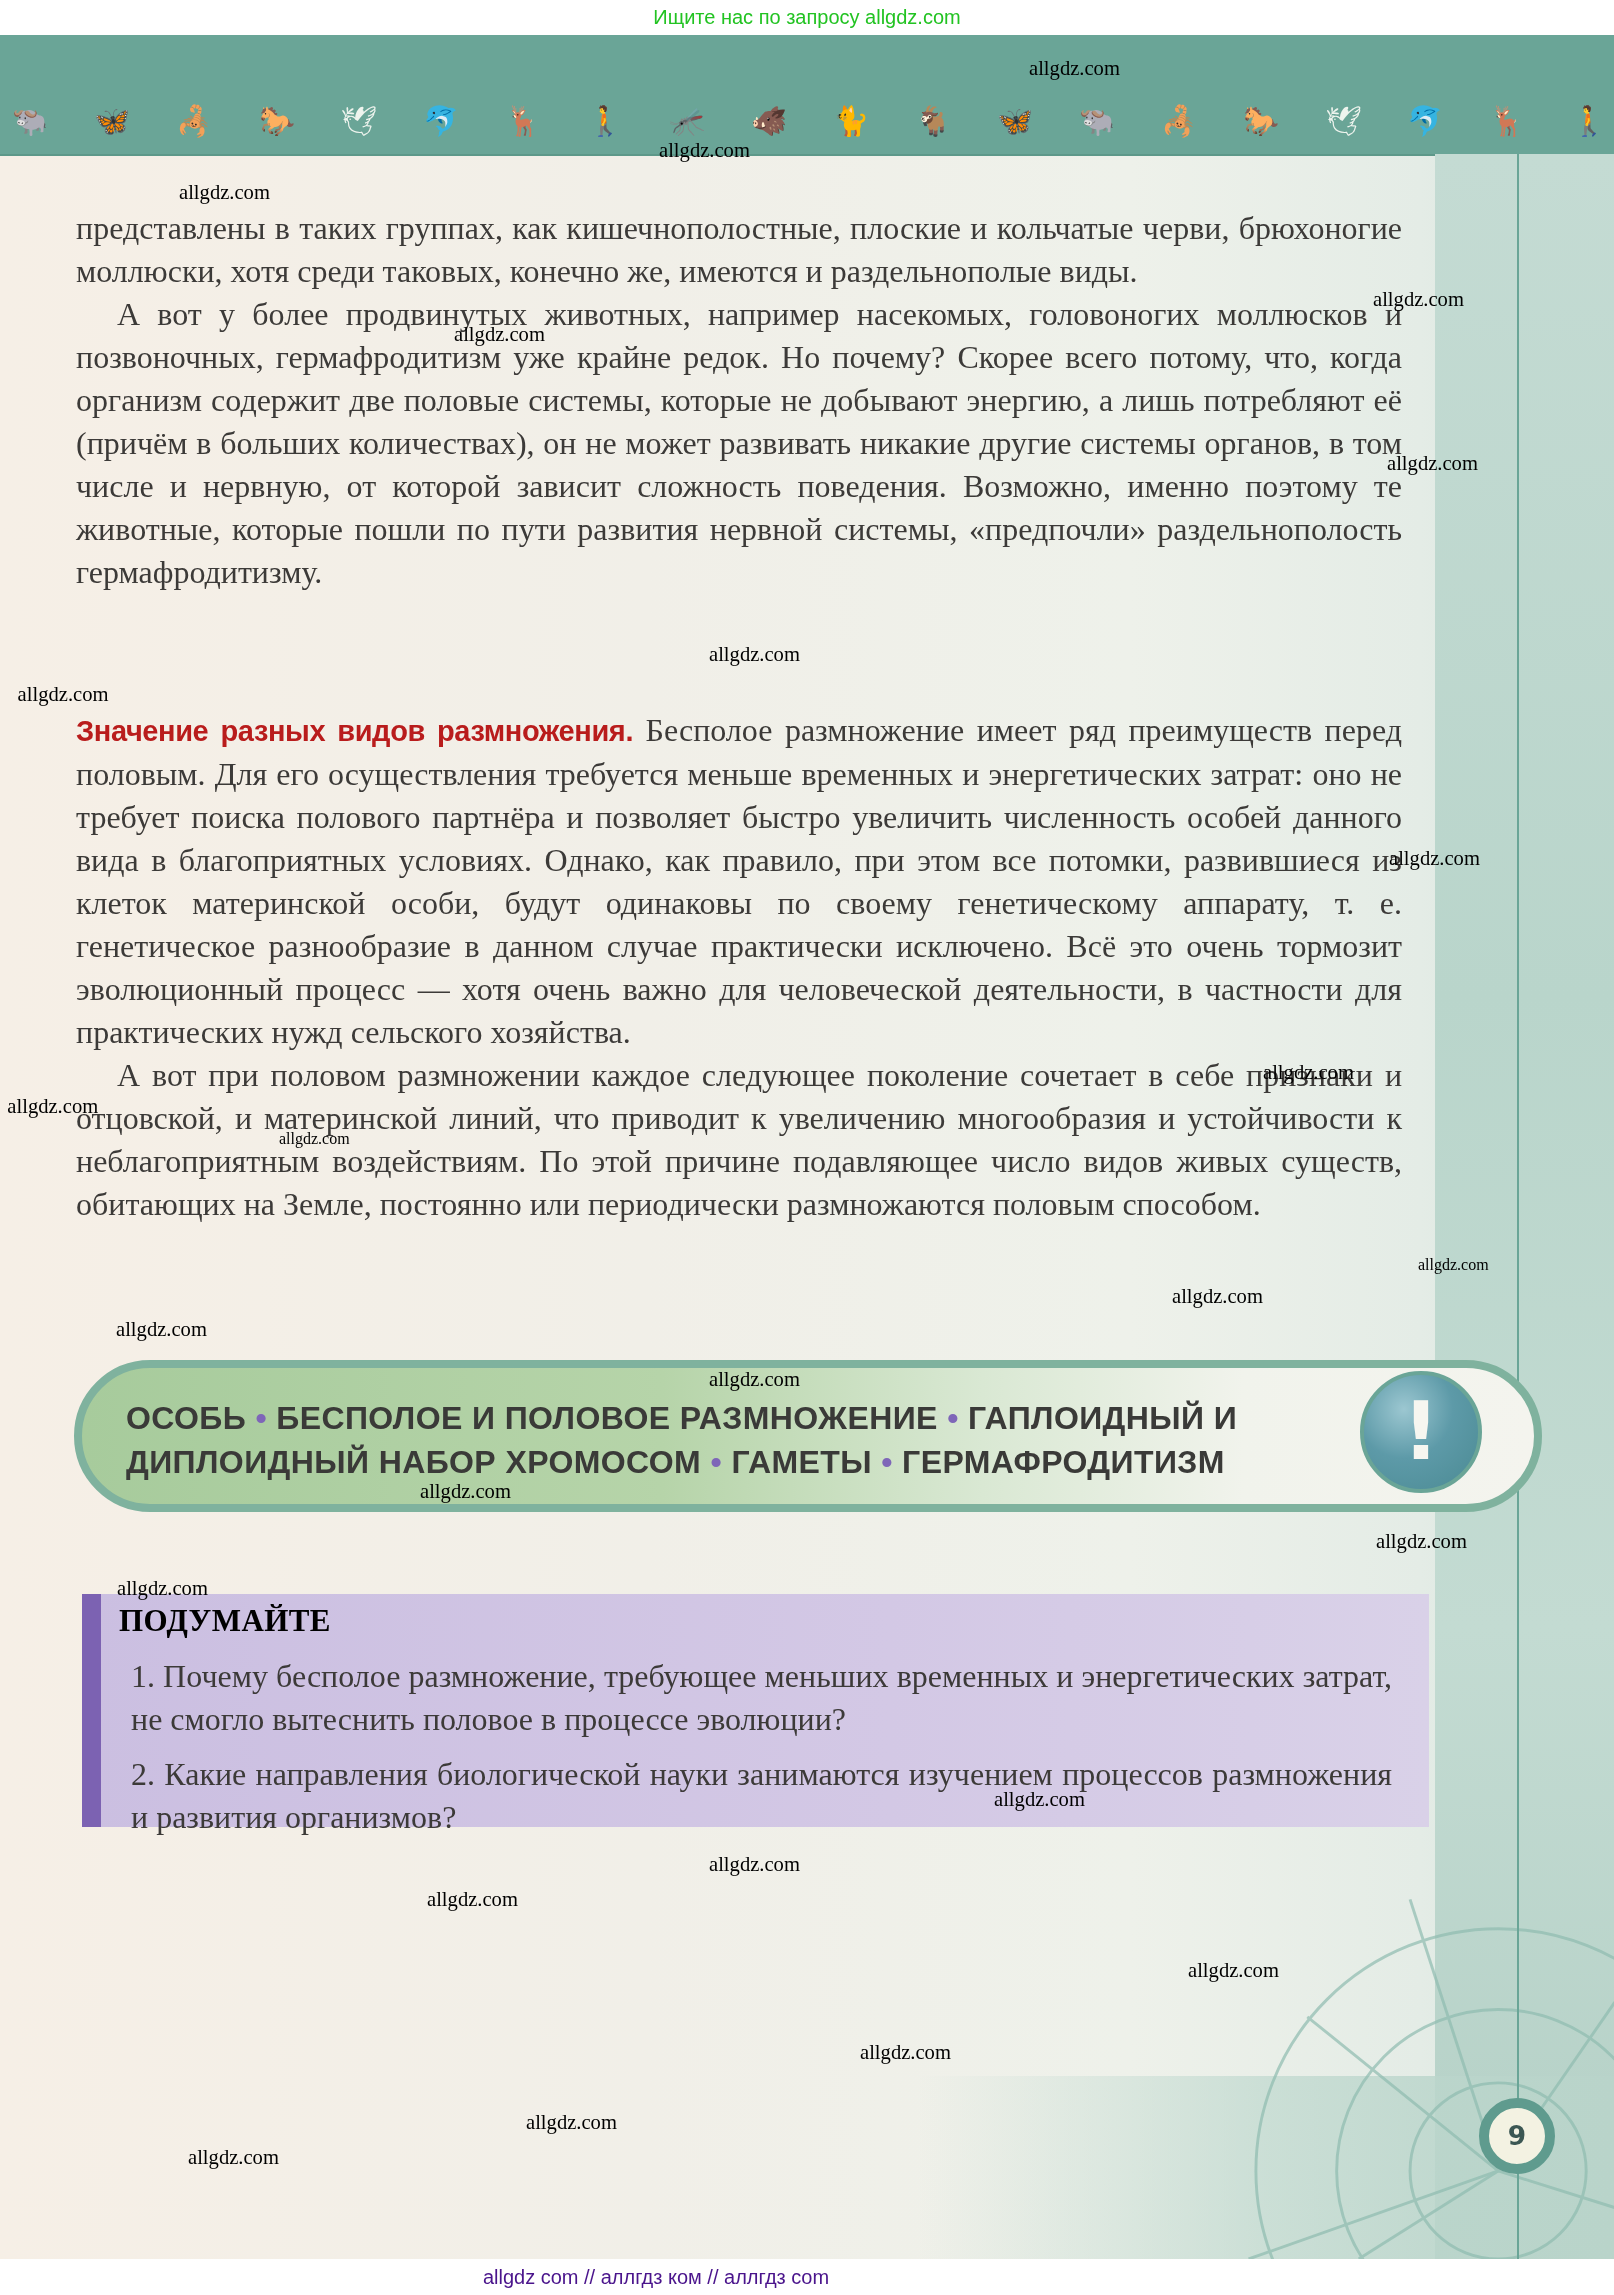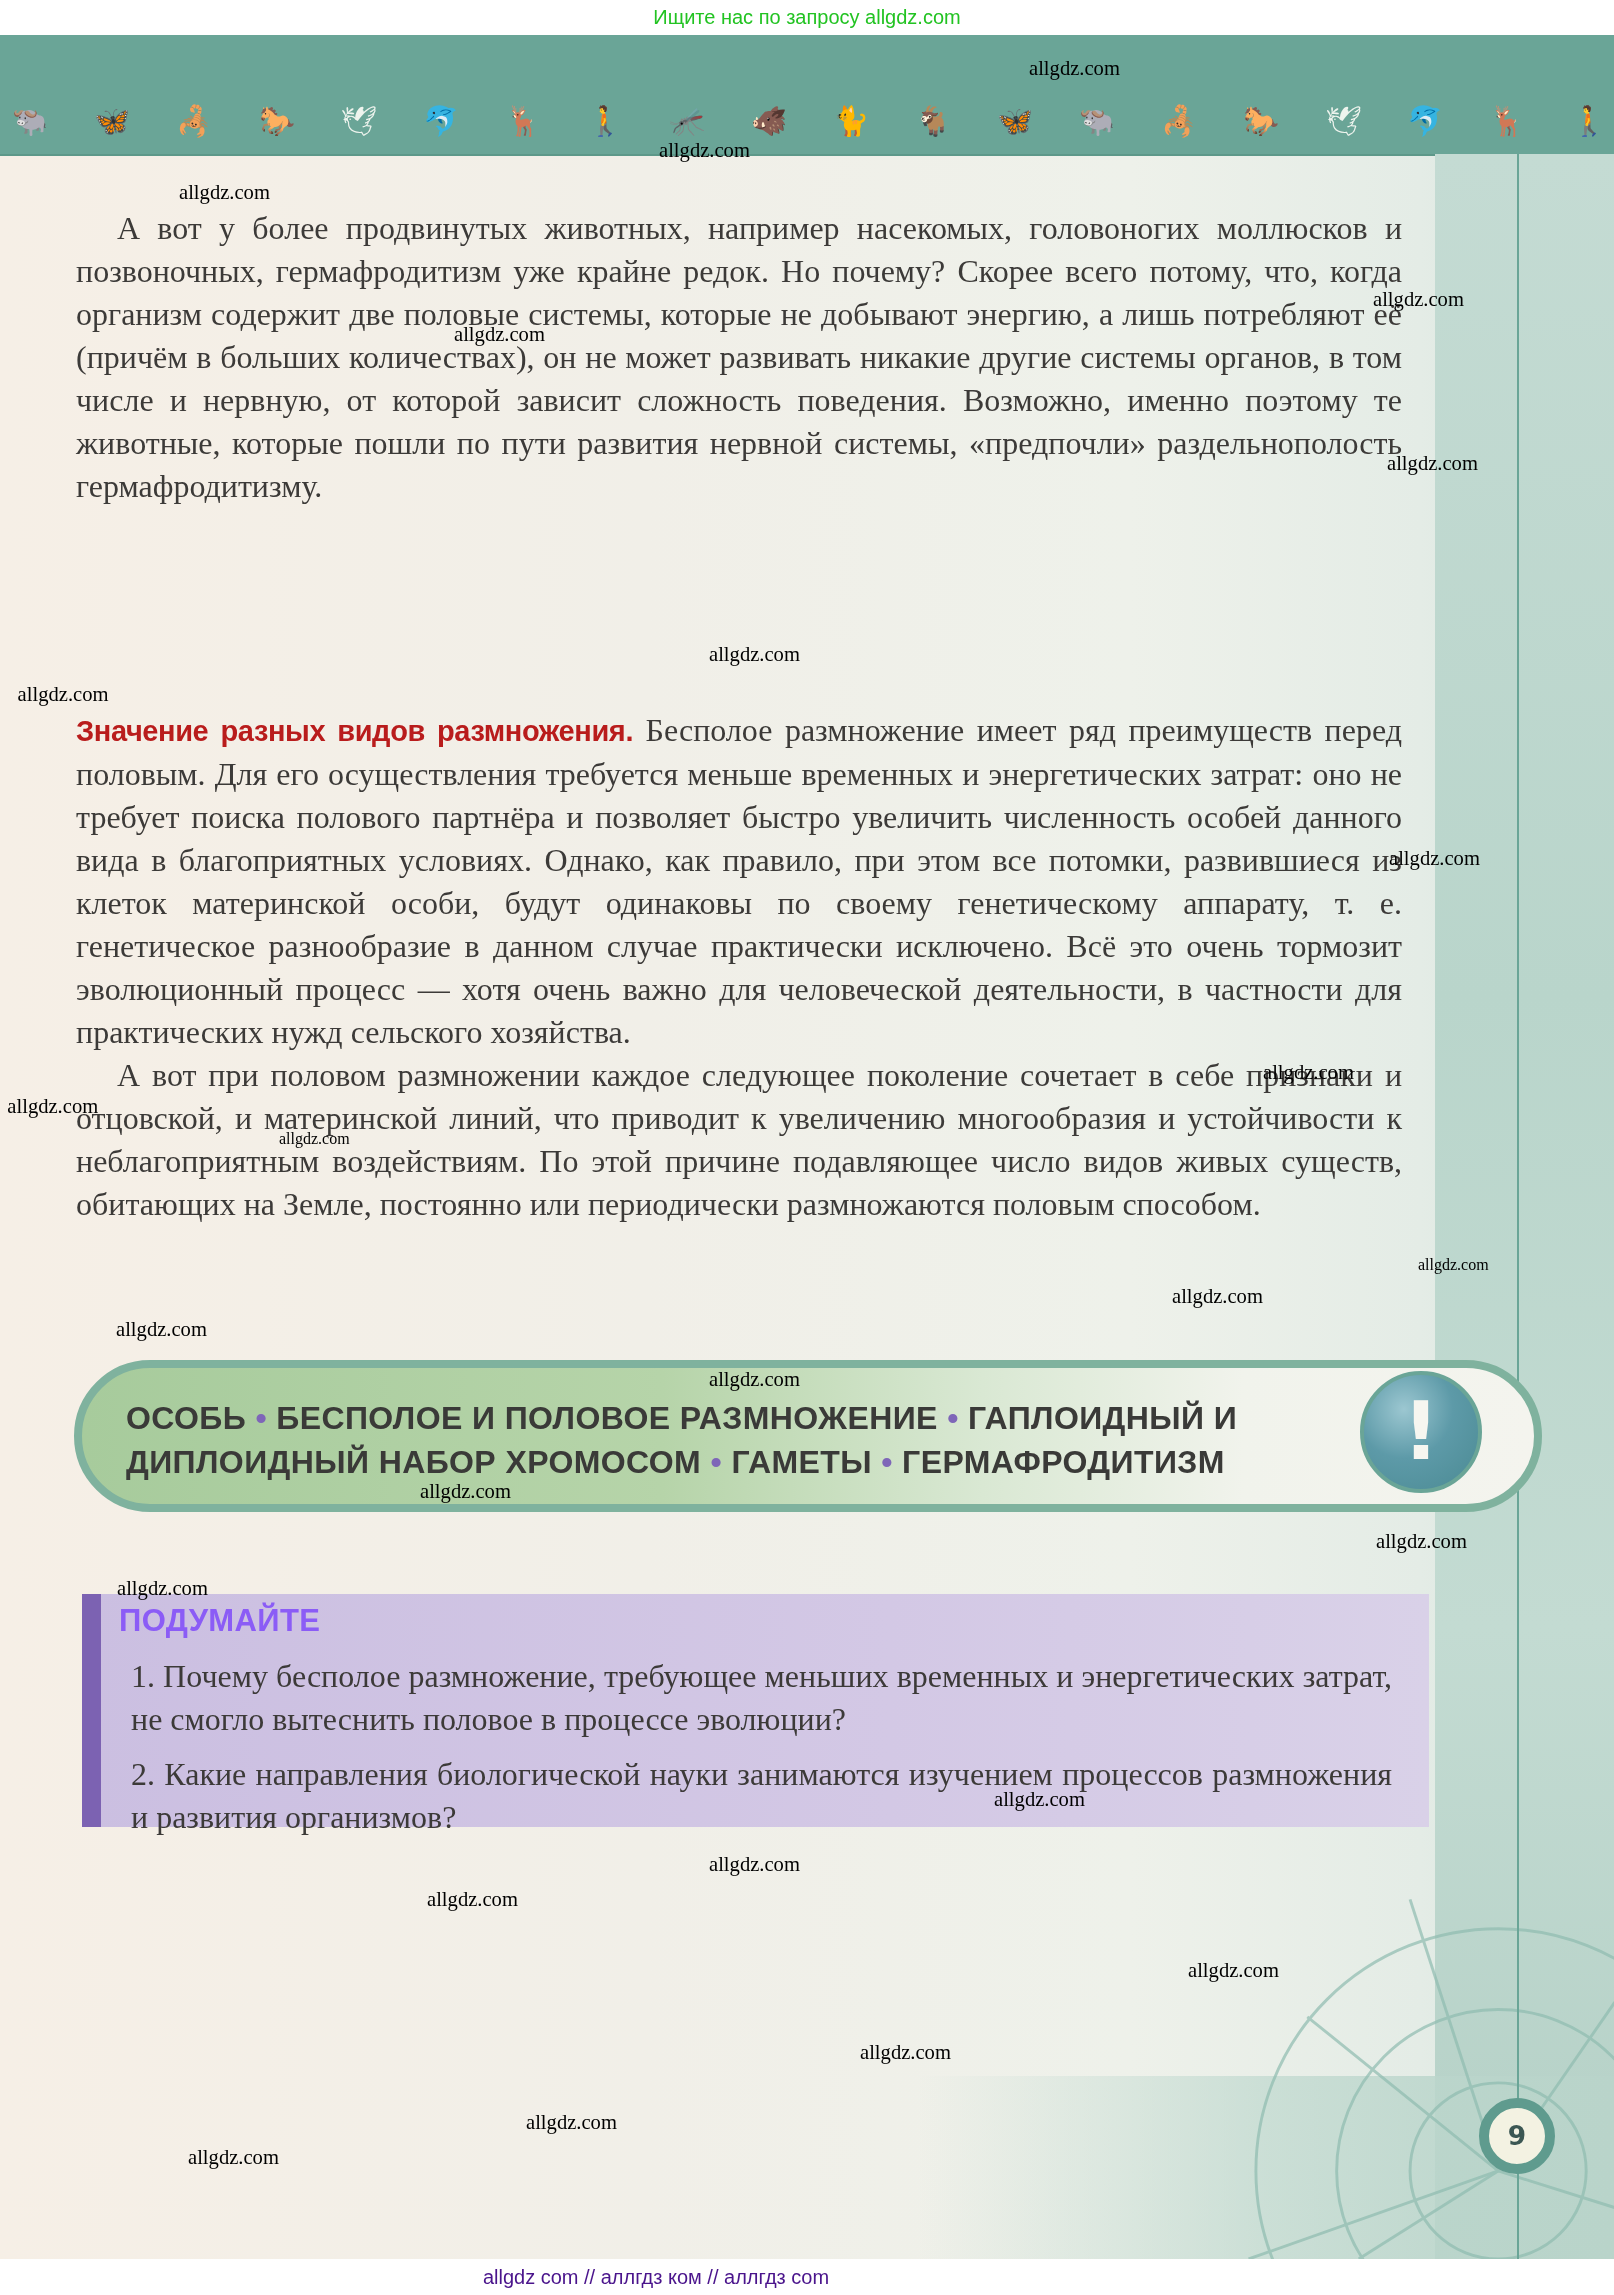--- a/index.html
+++ b/index.html
@@ -80,22 +80,22 @@
   .think-box {
     position: absolute; left: 82px; top: 1594px; width: 1347px; height: 233px;
     background: linear-gradient(90deg, #cbbfe1 0%, #d3c8e5 60%, #d9d1e8 100%);
   }
   .think-bar {
     position: absolute; left: 82px; top: 1594px; width: 19px; height: 233px;
     background: #7c62b2;
   }
   .think-title {
     position: absolute; left: 119px; top: 1603px;
-    font-family: Liberation Sans, sans-serif; font-weight: bold;
-    font-size: 31px; color: #8b5cf6; letter-spacing: 0.4px;
+    font-family: Liberation Serif, serif; font-weight: bold;
+    font-size: 31px; color: #000000; letter-spacing: 0.4px;
   }
   .think-list {
     position: absolute; left: 119px; top: 1643px; width: 1285px;
     font-size: 32px; line-height: 43px; color: #3c3a38; text-align: justify;
   }
   .think-list p { margin: 12px; }
   .page-number {
     position: absolute; left: 1479px; top: 2098px; width: 76px; height: 76px;
     border-radius: 50%; background: #f3f2e2; border: 10.3px solid #5f9b8e;
     box-sizing: border-box; text-align: center;
@@ -156,20 +156,21 @@
       <line x1="440" y1="410" x2="320" y2="40"></line>
       <line x1="440" y1="410" x2="599" y2="180"></line>
       <line x1="440" y1="410" x2="250" y2="530"></line>
       <line x1="440" y1="410" x2="599" y2="460"></line>
     </g>
   </svg>
   <div class="right-line"></div>
 </div>
 
 <div class="body-text" style="top:207px;">
+  <p>представлены в таких группах, как кишечнополостные, плоские и кольчатые черви, брюхоногие моллюски, хотя среди таковых, конечно же, имеются и раздельнополые виды.</p>
   <p class="indent">А вот у более продвинутых животных, например насекомых, головоногих моллюсков и позвоночных, гермафродитизм уже крайне редок. Но почему? Скорее всего потому, что, когда организм содержит две половые системы, которые не добывают энергию, а лишь потребляют её (причём в больших количествах), он не может развивать никакие другие системы органов, в том числе и нервную, от которой зависит сложность поведения. Возможно, именно поэтому те животные, которые пошли по пути развития нервной системы, «предпочли» раздельнополость гермафродитизму.</p>
 </div>
 
 <div class="body-text" style="top:709px;">
   <p><span class="section-heading">Значение разных видов размножения.</span><span> Бесполое размножение имеет ряд преимуществ перед половым. Для его осуществления требуется меньше временных и энергетических затрат: оно не требует поиска полового партнёра и позволяет быстро увеличить численность особей данного вида в благоприятных условиях. Однако, как правило, при этом все потомки, развившиеся из клеток материнской особи, будут одинаковы по своему генетическому аппарату, т. е. генетическое разнообразие в данном случае практически исключено. Всё это очень тормозит эволюционный процесс — хотя очень важно для человеческой деятельности, в частности для практических нужд сельского хозяйства.</span></p>
   <p class="indent">А вот при половом размножении каждое следующее поколение сочетает в себе признаки и отцовской, и материнской линий, что приводит к увеличению многообразия и устойчивости к неблагоприятным воздействиям. По этой причине подавляющее число видов живых существ, обитающих на Земле, постоянно или периодически размножаются половым способом.</p>
 </div>
 
 <div class="keyterms-box">
   <div class="keyterms-text">

